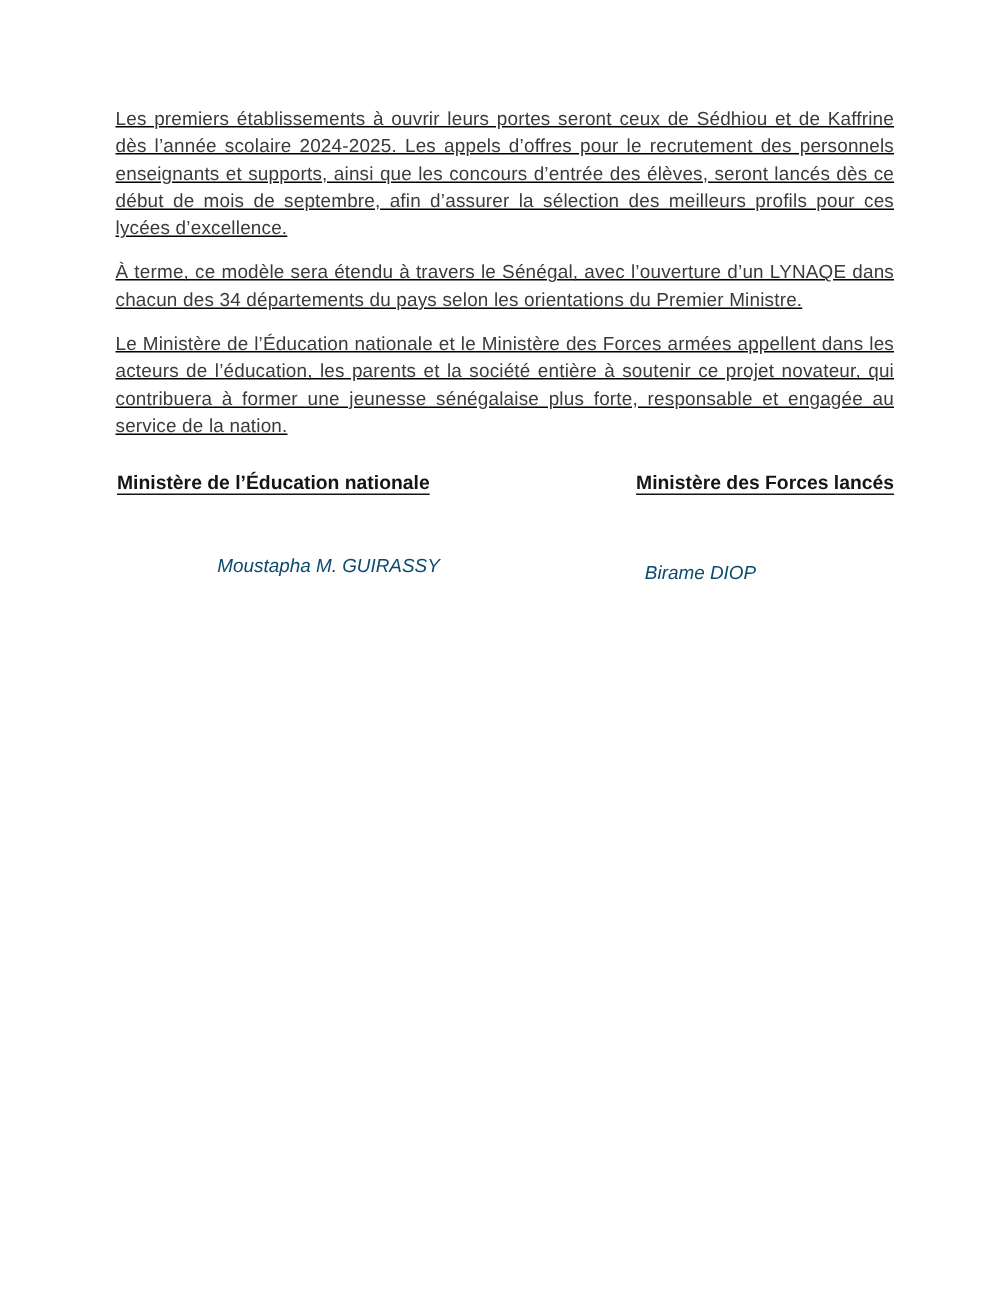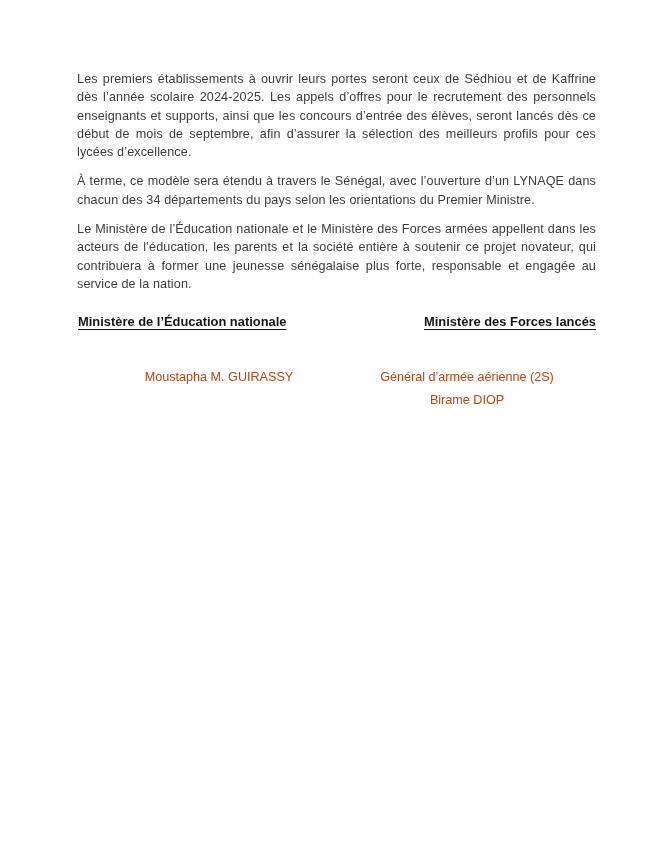--- a/index.html
+++ b/index.html
@@ -24,20 +24,21 @@
     height: 868px;
     background: #ffffff;
     overflow: hidden;
   }
 
   .content {
     position: absolute;
     left: 77px;
     top: 70px;
     width: 519px;
+    text-decoration: underline;
   }
 
   .para {
     margin: 0 0 11px 0;
     text-align: justify;
     text-justify: inter-word;
     font-size: 12.6px;
     line-height: 18.3px;
     color: #3b3b3b;
     letter-spacing: 0.01em;
@@ -93,22 +94,23 @@
     width: 284px;
   }
   .sig-col.right {
     right: 0px;
     width: 258px;
   }
 
   .sig-name {
     font-size: 12.6px;
     line-height: 18px;
-    color: #c2410c;
+    color: #0c4a6e;
     white-space: nowrap;
+    font-style: italic;
   }
   .sig-name.second {
     margin-top: 5px;
   }
 </style>
 </head>
 <body>
 
 <div class="page">
 
@@ -123,20 +125,19 @@
     <div class="sig-heading-row">
       <div class="sig-heading left">Ministère de l’Éducation nationale</div>
       <div class="sig-heading right">Ministère des Forces lancés</div>
     </div>
 
     <div class="sig-names-row">
       <div class="sig-col left">
         <div class="sig-name">Moustapha M. GUIRASSY</div>
       </div>
       <div class="sig-col right">
-        <div class="sig-name">Général d’armée aérienne (2S)</div>
         <div class="sig-name second">Birame DIOP</div>
       </div>
     </div>
 
   </div>
 
 </div>
 
 </body></html>

